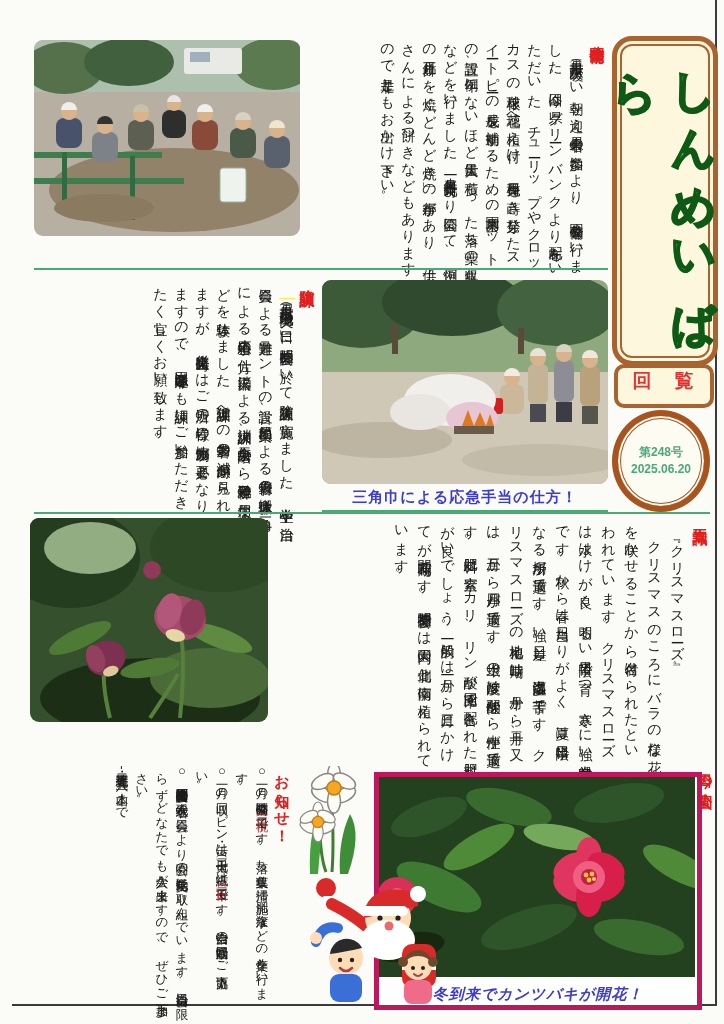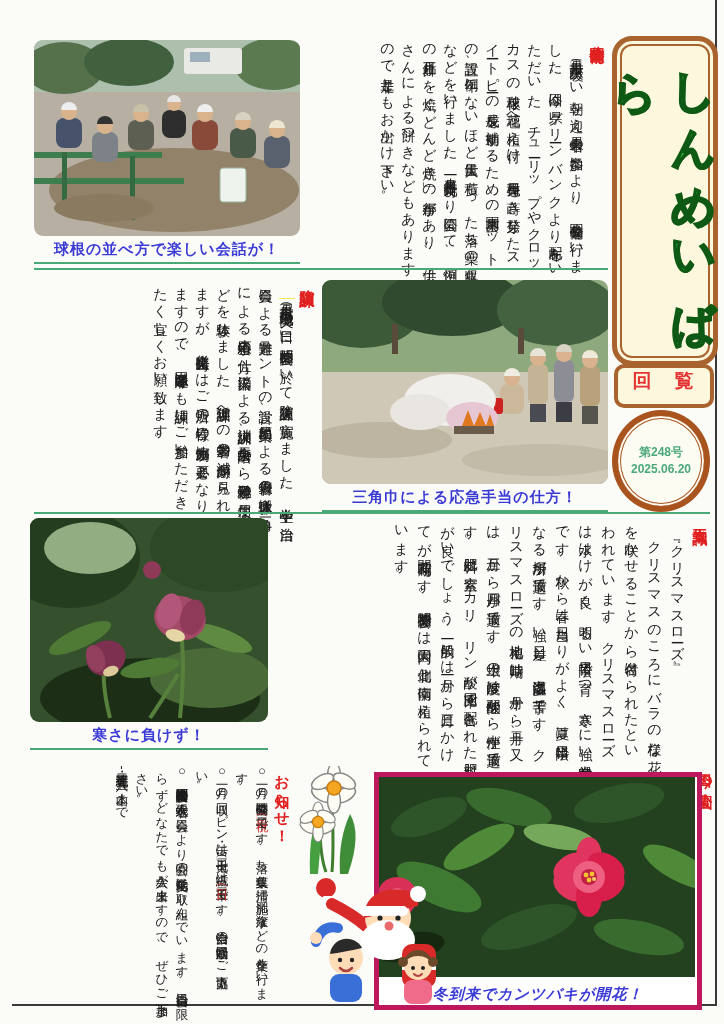--- a/index.html
+++ b/index.html
@@ -97,21 +97,20 @@
           <circle cx="209" cy="82" r="8" fill="#d9b38c"></circle>
           <path d="M201 80 a8 8 0 0 1 16 0 z" fill="#d8d2c2"></path>
         <rect x="230" y="96" width="26" height="32" rx="8" fill="#59606e"></rect>
           <circle cx="243" cy="90" r="8" fill="#d9b38c"></circle>
           <path d="M235 88 a8 8 0 0 1 16 0 z" fill="#efe6d0"></path>
       </g>
       <rect x="186" y="128" width="26" height="34" rx="3" fill="#eef3ee" stroke="#9ab4a0"></rect>
       <ellipse cx="70" cy="168" rx="50" ry="14" fill="#8a7a60"></ellipse>
     </svg>
   </div>
-  <div class="caption" style="left:34px;top:240px;width:266px;">球根の並べ方で楽しい会話が！</div>
 
   <div class="article" id="art-seibi" style="right:116px;top:34px;height:240px;">
     <div class="hd">公園整備！</div>
     <div>　十二月十六日（火）暖かい朝を迎え会員十名の参加により、公園整備を行いました。今回は県グリーンバンクより配布をいただいた、チューリップやクロッカスの球根を花壇へ植え付け、先日種を蒔き発芽したスイートピーの成長を補助するための園芸用ネットの設置、例年にないほど大量に積もった落ち葉の収集などを行いました。来年一月十日九時より公園にて、恒例の正月飾りを焼く「どんど焼き」の行事があり、子供さんによる餅つきなどもありますので是非ともお出かけ下さい。</div>
   </div>
 
   <div class="divider" style="left:34px;top:268px;width:574px;"></div>
 
   <div class="article" id="art-bosai" style="right:406px;top:278px;height:240px;">
     <div class="hd">防災訓練！</div>
@@ -184,21 +183,20 @@
         <ellipse cx="150" cy="118" rx="10" ry="6" fill="#e6d6a6"></ellipse>
       </g>
       <g transform="rotate(-20 76 140)">
         <ellipse cx="76" cy="140" rx="20" ry="17" fill="#7e3050"></ellipse>
         <ellipse cx="66" cy="137" rx="9" ry="14" fill="#93405f"></ellipse>
         <ellipse cx="76" cy="154" rx="8" ry="5" fill="#dcc898"></ellipse>
       </g>
       <circle cx="122" cy="52" r="9" fill="#8e3a58"></circle>
     </svg>
   </div>
-  <div class="caption" style="left:30px;top:726px;width:238px;">寒さに負けず！</div>
 
   <div class="article" id="art-mame" style="right:12px;top:516px;height:246px;">
     <div class="hd">豆知識！</div>
     <div class="subtitle">『クリスマスローズ』</div>
     <div>　クリスマスのころにバラの様な花を咲かせることから名付けられたといわれています。クリスマスローズは水はけが良く、明るい半日陰で育つ、寒さに強い常緑多年草です。秋から春は日当たりがよく、夏は半日陰になる場所が最適です。強い日差し、高温多湿は苦手です。クリスマスローズの地植え時期は、十月から十二月、又は、三月から四月が最適です。土壌の酸度は弱酸性から中性が最適です。肥料は窒素、カリ、リン酸が同比率で配合された肥料が良いでしょう。一般的には一月から三月にかけてが開花時期です。神明原公園では園内の北側と南側に植えられています。</div>
   </div>
 
   <div class="v-heading" style="right:10px;top:762px;">今日の公園！</div>
 
   <div class="photo-box" style="left:374px;top:772px;width:318px;height:228px;">

